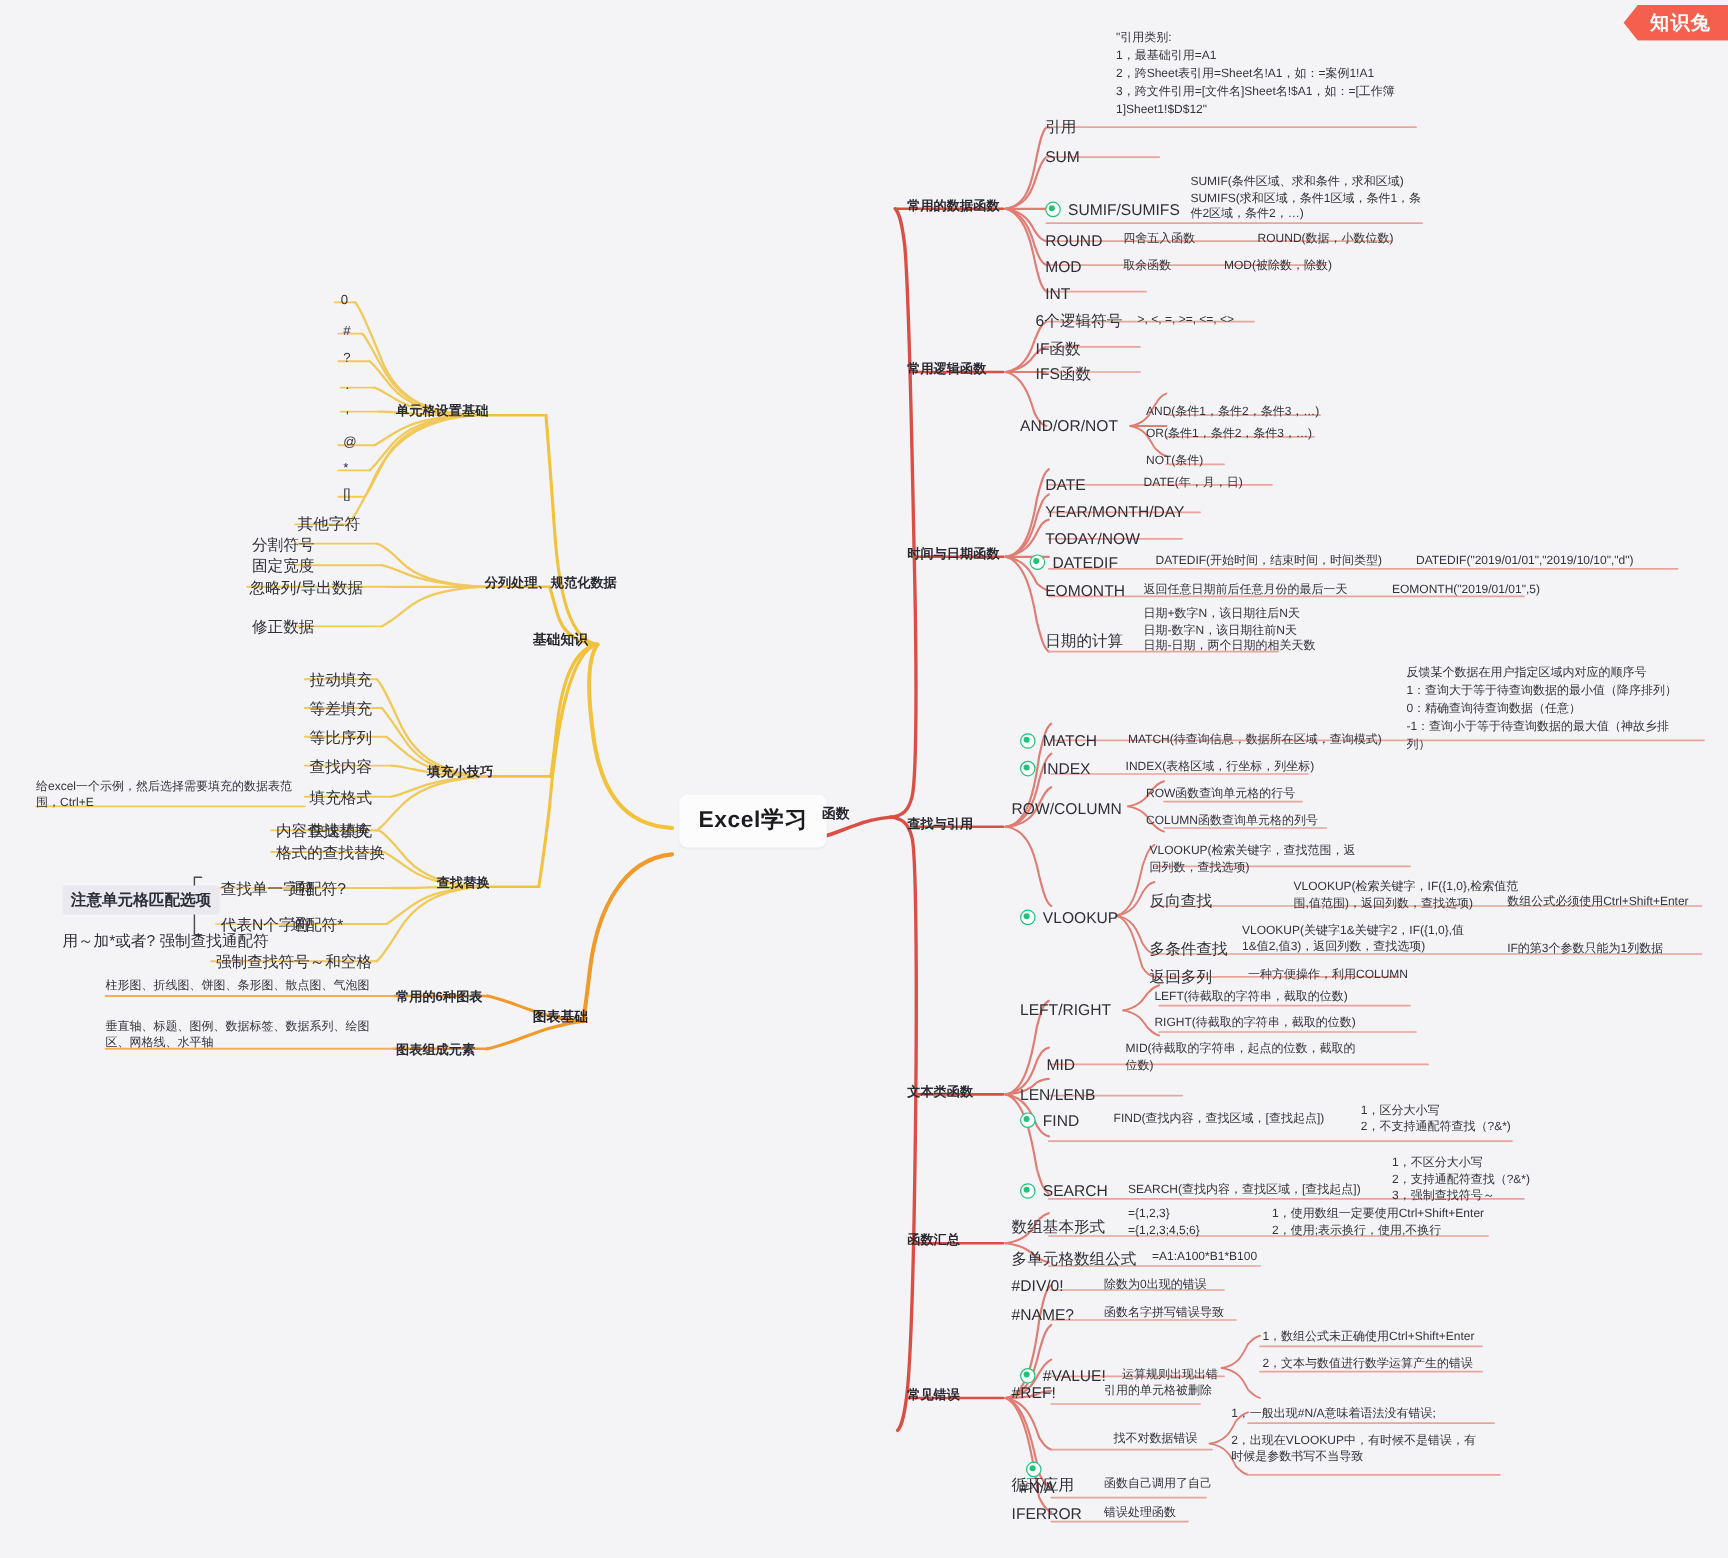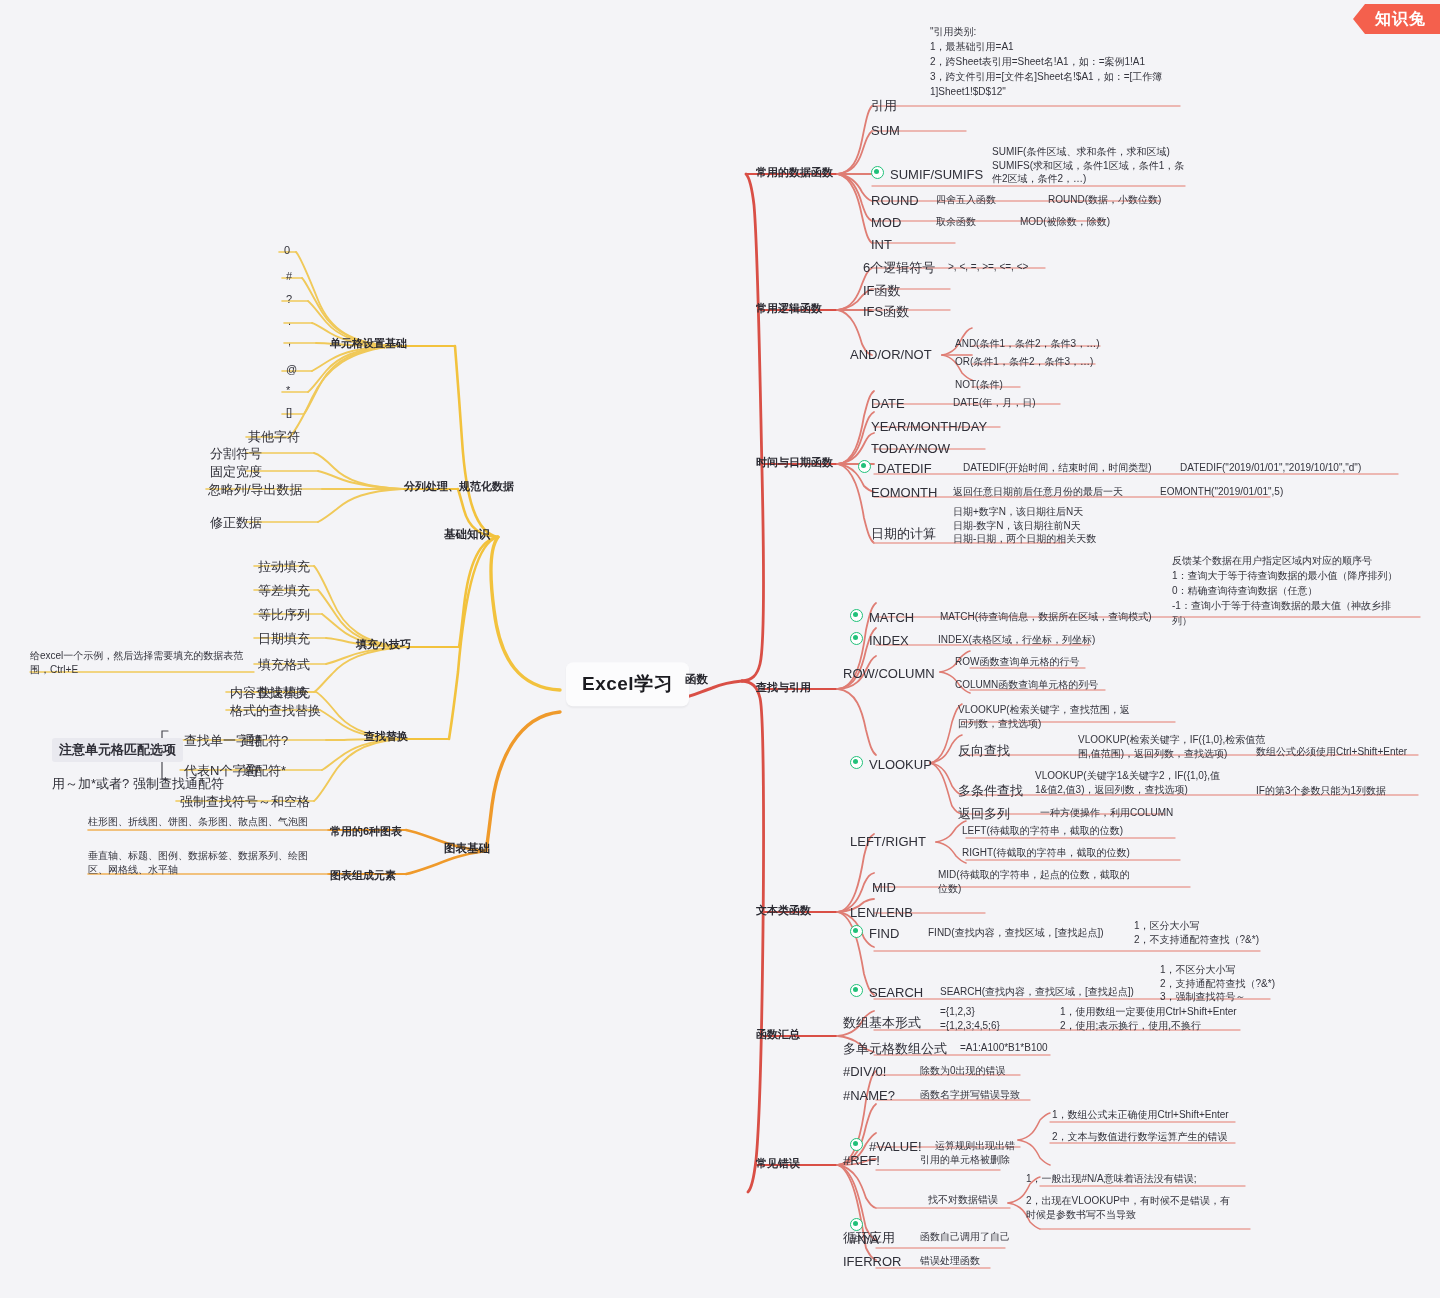--- a/index.html
+++ b/index.html
@@ -32,21 +32,21 @@
 
   .icon-dot{
     display:inline-block;width:11px;height:11px;border-radius:50%;
     background:#fff;border:1.6px solid #21c17a;position:relative;
     margin-right:6px;vertical-align:-1px;
   }
   .icon-dot::after{
     content:"";position:absolute;left:2px;top:2px;width:5px;height:5px;
     border-radius:50%;background:#21c17a;
   }
-  .row{display:flex;}
+  .row{display:flex;align-items:center;}
 
   
   .ribbon{
     position:absolute;right:0;top:4px;height:30px;display:flex;align-items:center;
     padding:0 14px 0 22px;background:#f4604d;color:#fff;
     font-size:16px;font-weight:700;letter-spacing:1px;
     border-radius:4px 0 0 4px;
     clip-path:polygon(12px 0,100% 0,100% 100%,12px 100%,0 50%);
   }
   .watermark{
@@ -288,21 +288,21 @@
   <div class="node nw t-l2" style="left:404px;top:479px;">分列处理、规范化数据</div>
   <div class="node nw t-l3" style="left:210px;top:445px;">分割符号</div>
   <div class="node nw t-l3" style="left:210px;top:463px;">固定宽度</div>
   <div class="node nw t-l3" style="left:208px;top:481px;">忽略列/导出数据</div>
   <div class="node nw t-l3" style="left:210px;top:514px;">修正数据</div>
 
   <div class="node nw t-l2" style="left:356px;top:637px;">填充小技巧</div>
   <div class="node nw t-l3" style="left:258px;top:558px;">拉动填充</div>
   <div class="node nw t-l3" style="left:258px;top:582px;">等差填充</div>
   <div class="node nw t-l3" style="left:258px;top:606px;">等比序列</div>
-  <div class="node nw t-l3" style="left:258px;top:630px;">日期填充</div>
+  <div class="node nw t-l3" style="left:258px;top:630px;">查找内容</div>
   <div class="node nw t-l3" style="left:258px;top:656px;">填充格式</div>
   <div class="node nw t-l3" style="left:258px;top:684px;">快速填充</div>
   <div class="node t-l4" style="left:30px;top:649px;width:215px;">给excel一个示例，然后选择需要填充的数据表范围，Ctrl+E</div>
 
   <div class="node nw t-l2" style="left:364px;top:729px;">查找替换</div>
   <div class="node nw t-l3" style="left:230px;top:684px;">内容查找替换</div>
   <div class="node nw t-l3" style="left:230px;top:702px;">格式的查找替换</div>
   <div class="node nw t-l3" style="left:242px;top:732px;">通配符?</div>
   <div class="node nw t-l3" style="left:242px;top:762px;">通配符*</div>
   <div class="node nw t-l3" style="left:180px;top:793px;">强制查找符号～和空格</div>

